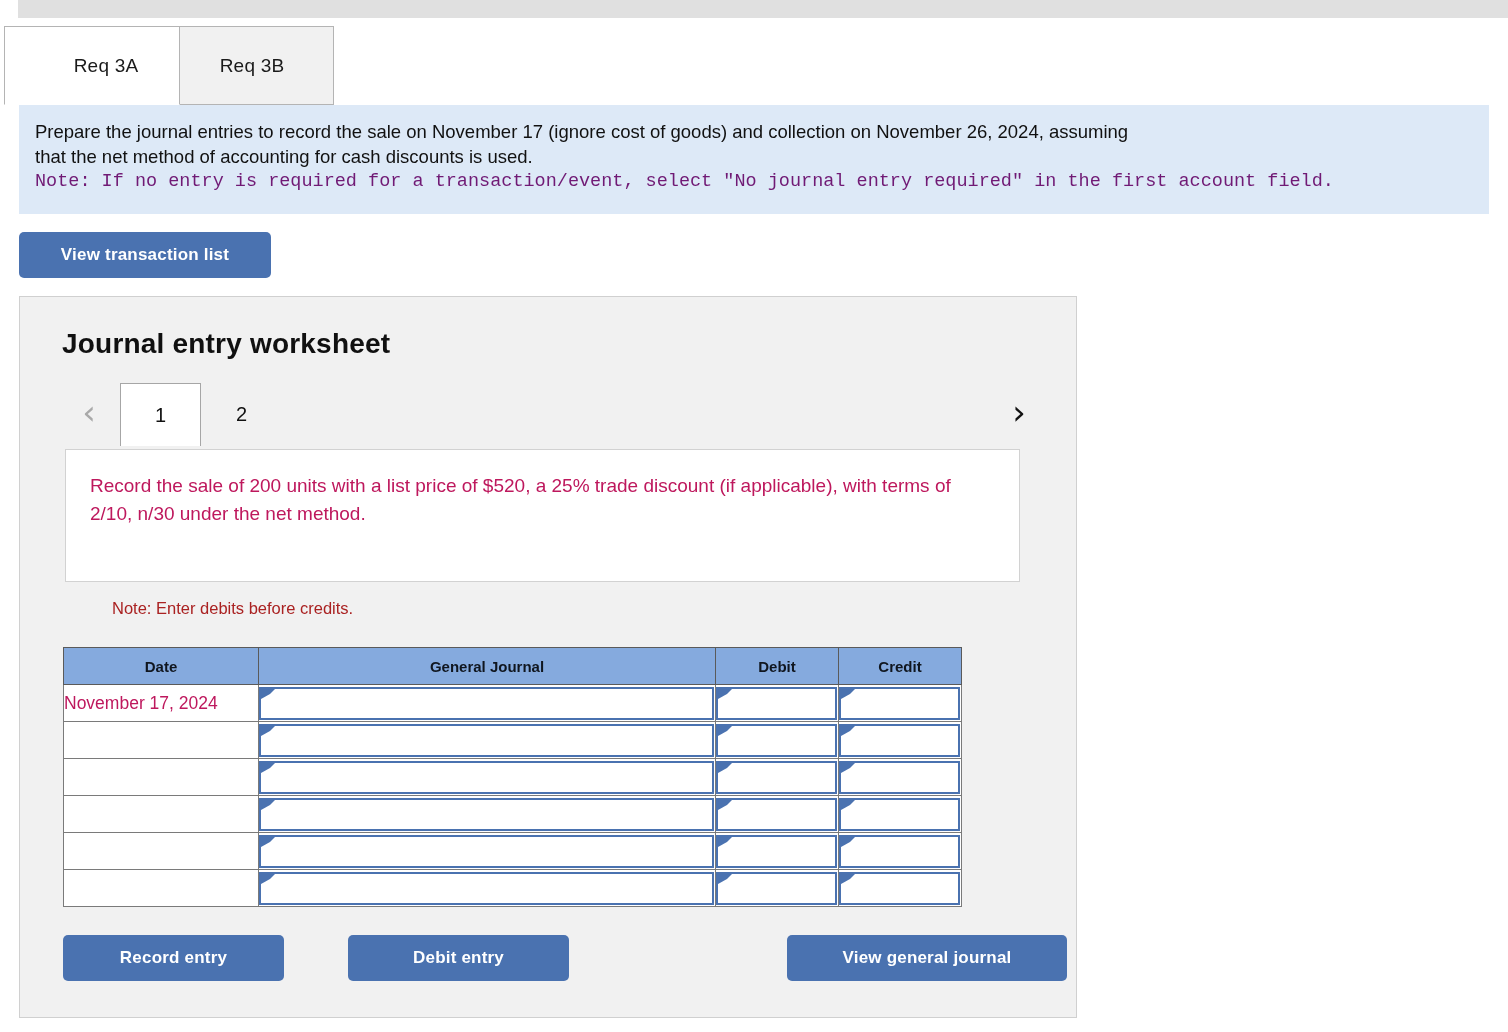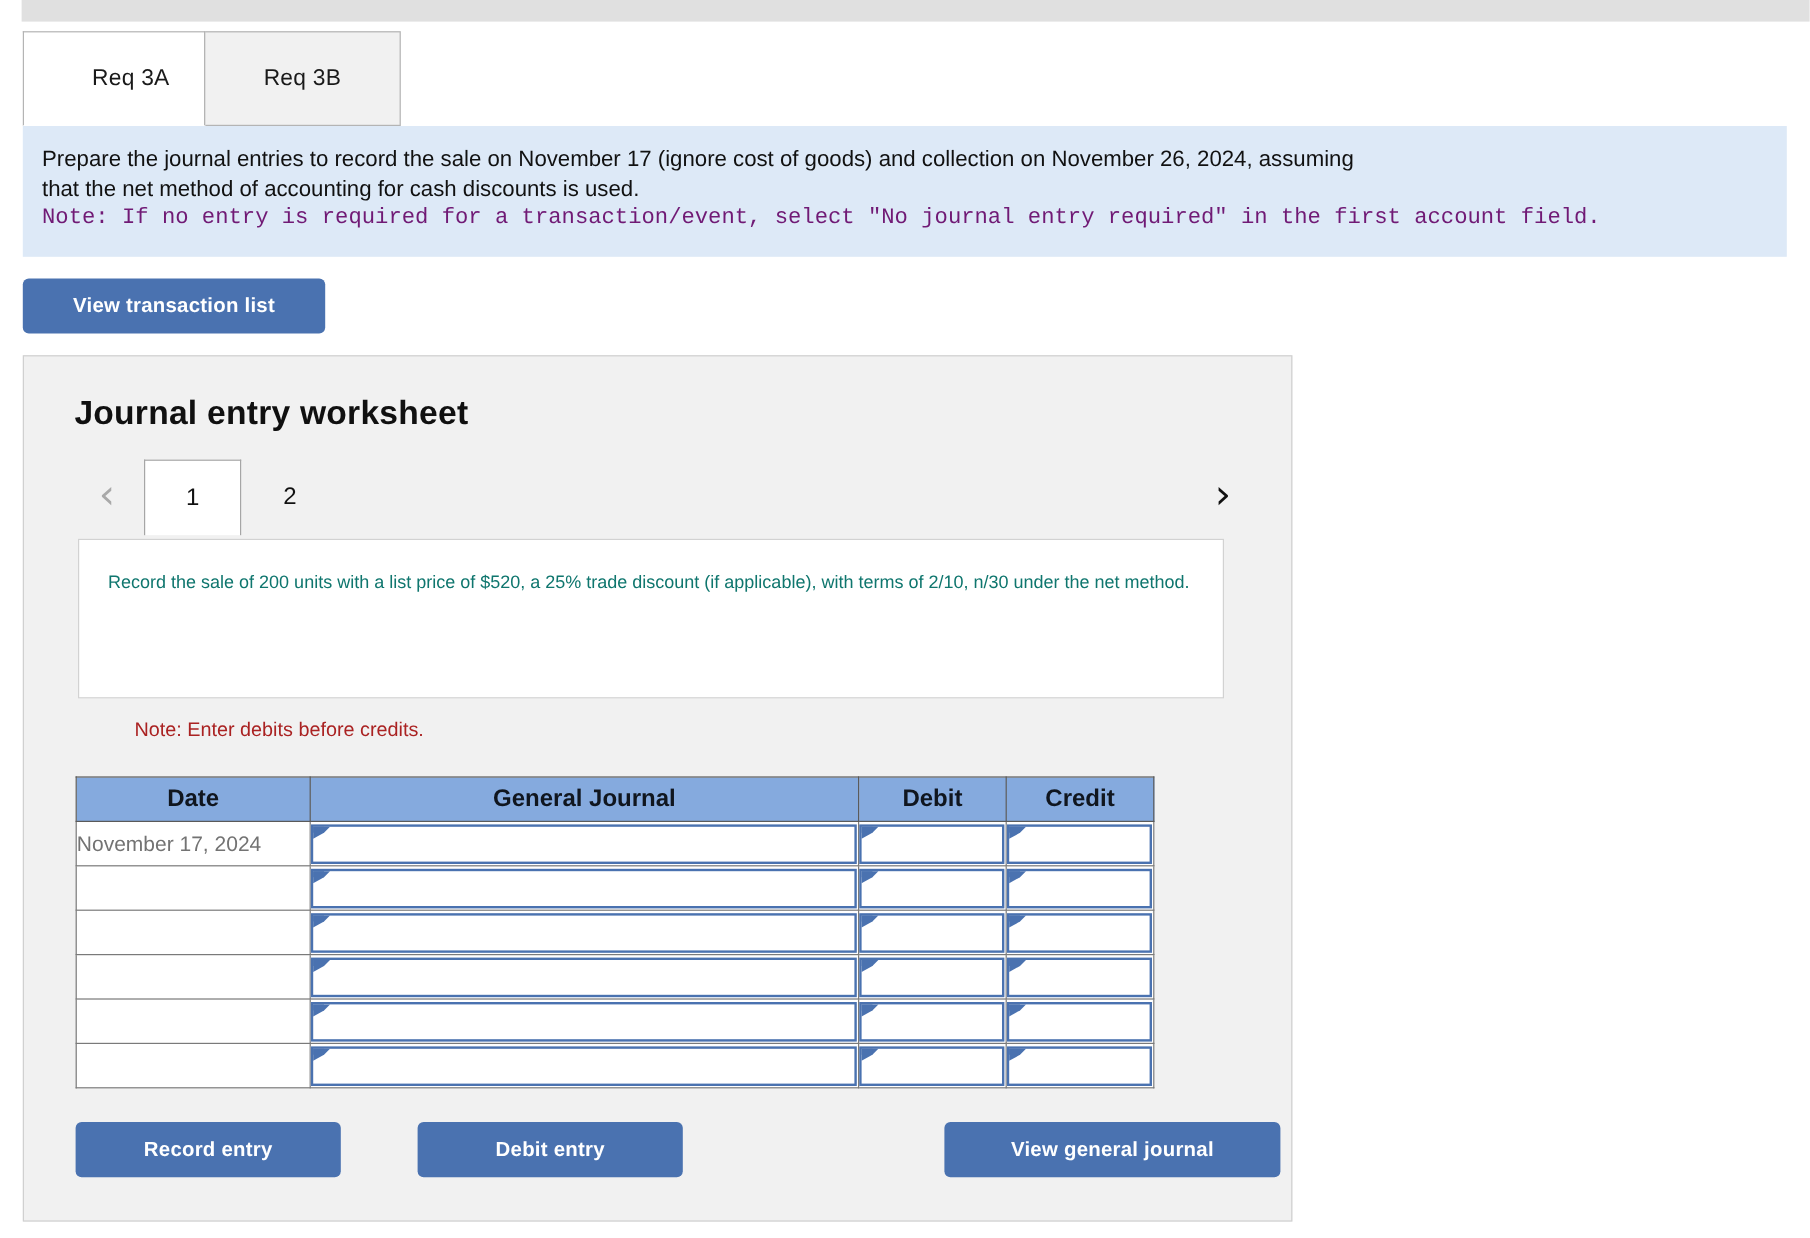--- a/index.html
+++ b/index.html
@@ -38,21 +38,21 @@
     justify-content: center;
     font-size: 19px;
     color: #1a1a1a;
     letter-spacing: .2px;
   }
   .req-tab.active {
     background: #ffffff;
     border-bottom: 1px solid #ffffff;
     z-index: 3;
   }
-  .req-tab.t1 { left: 19px;  width: 152px; padding-left: 28px; }
+  .req-tab.t1 { left: 4px;  width: 176px; padding-left: 28px; }
   .req-tab.t2 { left: 170px; width: 164px; }
 
   
   .instructions {
     position: absolute;
     left: 19px; top: 105px;
     width: 1470px; height: 109px;
     background: #dde9f7;
     padding: 14px 16px 10px 16px;
     line-height: 25px;
@@ -142,23 +142,23 @@
   .pager-tab.p2 { left: 139px; width: 81px; }
 
   
   .desc-box {
     position: absolute;
     left: 45px; top: 152px;
     width: 955px; height: 133px;
     background: #ffffff;
     border: 1px solid #d2d2d2;
     padding: 22px 24px;
-    font-size: 15px;
+    font-size: 19px;
     line-height: 28px;
-    color: #0f766e;
+    color: #be185d;
   }
 
   
   .note-debits {
     position: absolute;
     left: 44px; top: 302px;
     font-size: 16.5px;
     color: #aa2222;
     margin-left: 48px;
   }
@@ -168,40 +168,40 @@
     position: absolute;
     left: 43px; top: 350px;
     width: 898px;
     border-collapse: collapse;
     table-layout: fixed;
   }
   .journal-table th {
     background: #85aade;
     border: 1px solid #5a5a5a;
     color: #10161f;
-    font-size: 20px;
+    font-size: 15px;
     font-weight: bold;
     height: 37px;
     text-align: center;
   }
   .journal-table td {
     border: 1px solid #7a7a7a;
     background: #ffffff;
     height: 37px;
     padding: 0;
     vertical-align: middle;
   }
   .col-date    { width: 195px; }
   .col-journal { width: 457px; }
   .col-debit   { width: 123px; }
   .col-credit  { width: 123px; }
 
   .date-cell {
     font-size: 17.5px;
-    color: #737373;
+    color: #be185d;
     padding: 0 6px 0 8px;
     text-align: left;
     white-space: nowrap;
   }
 
   
   .cell-select {
     position: relative;
     border: 2px solid #4a72b0;
     background: #ffffff;

